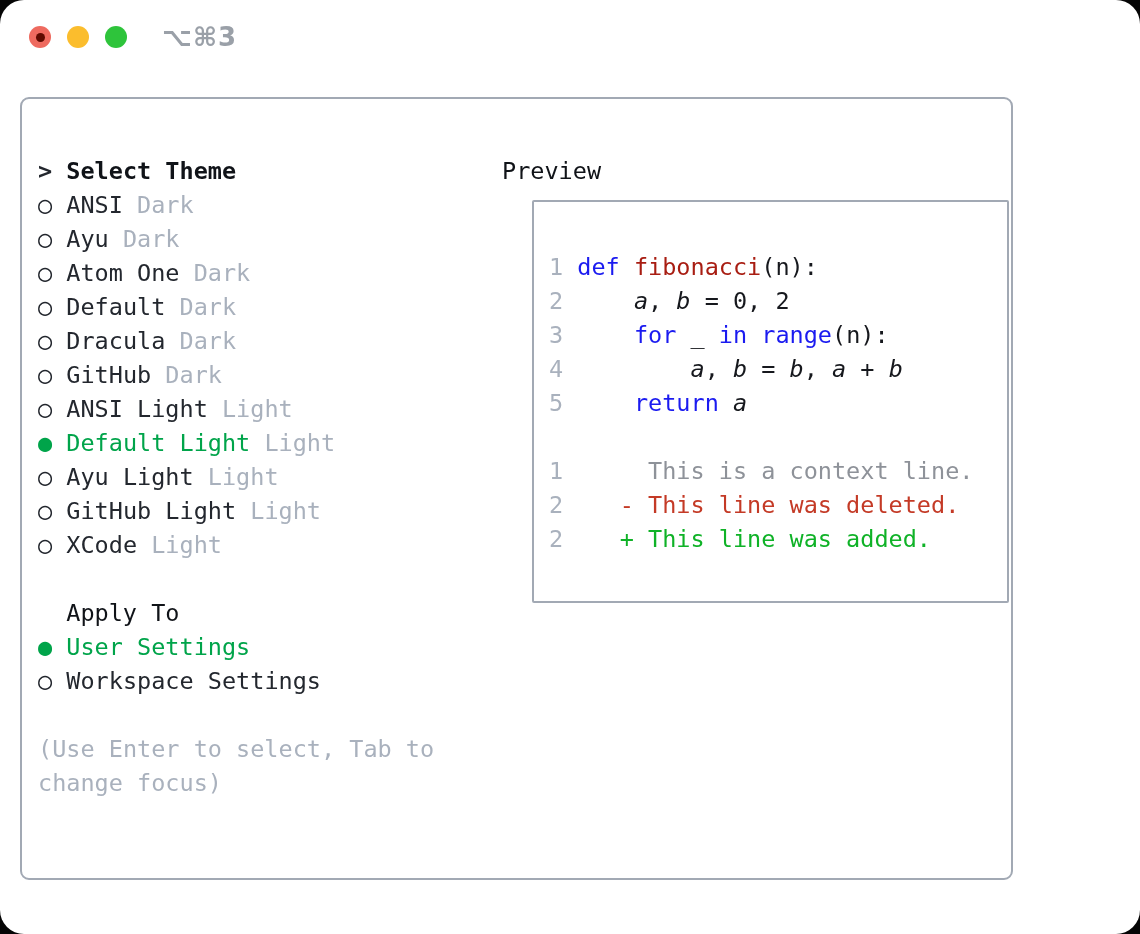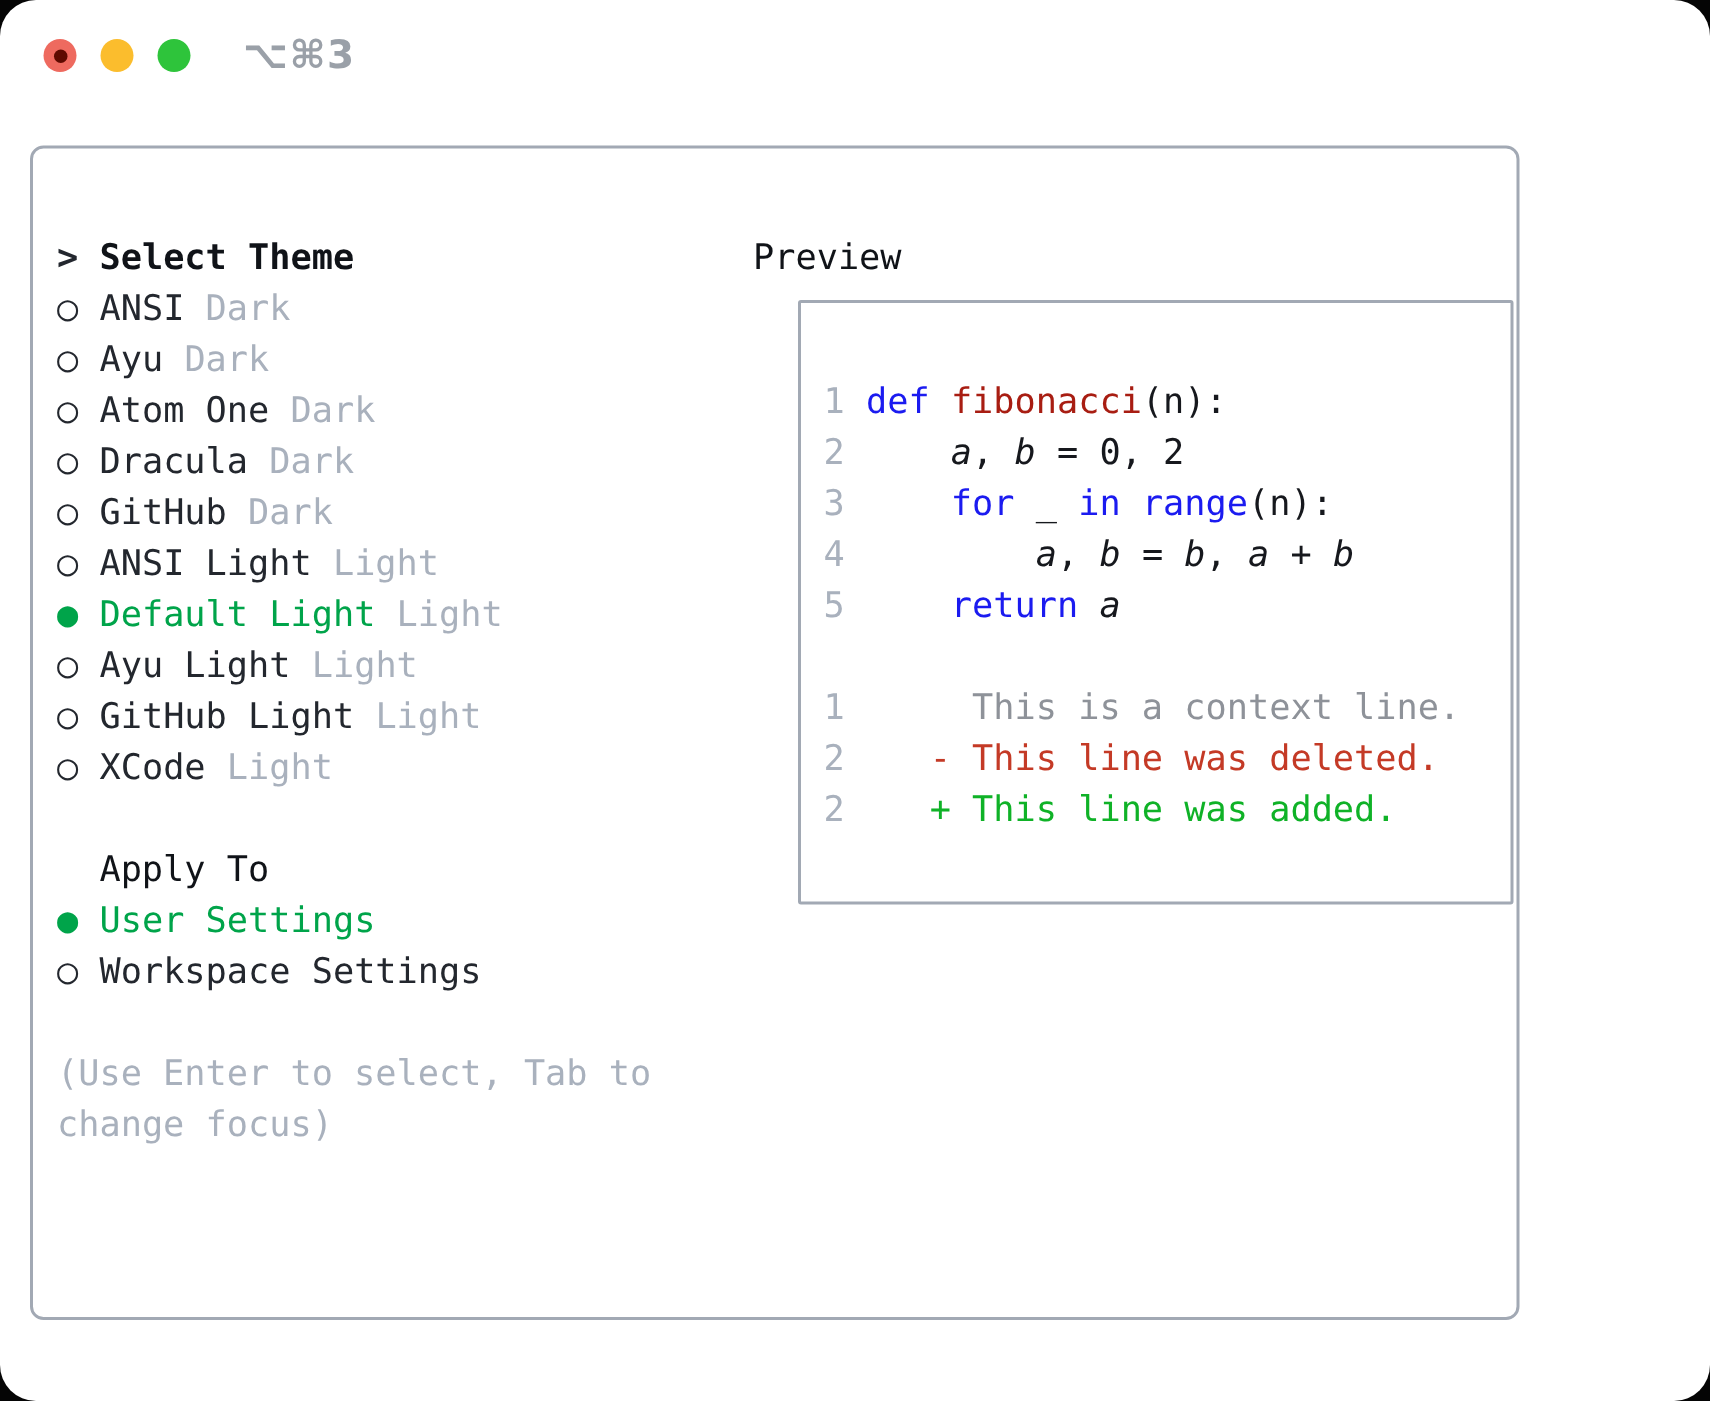--- a/index.html
+++ b/index.html
@@ -69,20 +69,21 @@
     <div class="left-col">
       <div class="row hdr-row"><span class="marker">&gt;</span><span> </span><span>Select Theme</span></div>
 
       <div id="theme-items">
   <div class="row theme-item"><span class="marker">○</span><span> </span><span class="name">ANSI</span><span> </span><span class="variant">Dark</span></div>
 
   <div class="row theme-item"><span class="marker">○</span><span> </span><span class="name">Ayu</span><span> </span><span class="variant">Dark</span></div>
 
   <div class="row theme-item"><span class="marker">○</span><span> </span><span class="name">Atom One</span><span> </span><span class="variant">Dark</span></div>
 
+  <div class="row theme-item"><span class="marker">○</span><span> </span><span class="name">Default</span><span> </span><span class="variant">Dark</span></div>
 
   <div class="row theme-item"><span class="marker">○</span><span> </span><span class="name">Dracula</span><span> </span><span class="variant">Dark</span></div>
 
   <div class="row theme-item"><span class="marker">○</span><span> </span><span class="name">GitHub</span><span> </span><span class="variant">Dark</span></div>
 
   <div class="row theme-item"><span class="marker">○</span><span> </span><span class="name">ANSI Light</span><span> </span><span class="variant">Light</span></div>
 
   <div class="row theme-item selected"><span class="marker">●</span><span> </span><span class="name">Default Light</span><span> </span><span class="variant">Light</span></div>
 
   <div class="row theme-item"><span class="marker">○</span><span> </span><span class="name">Ayu Light</span><span> </span><span class="variant">Light</span></div>

